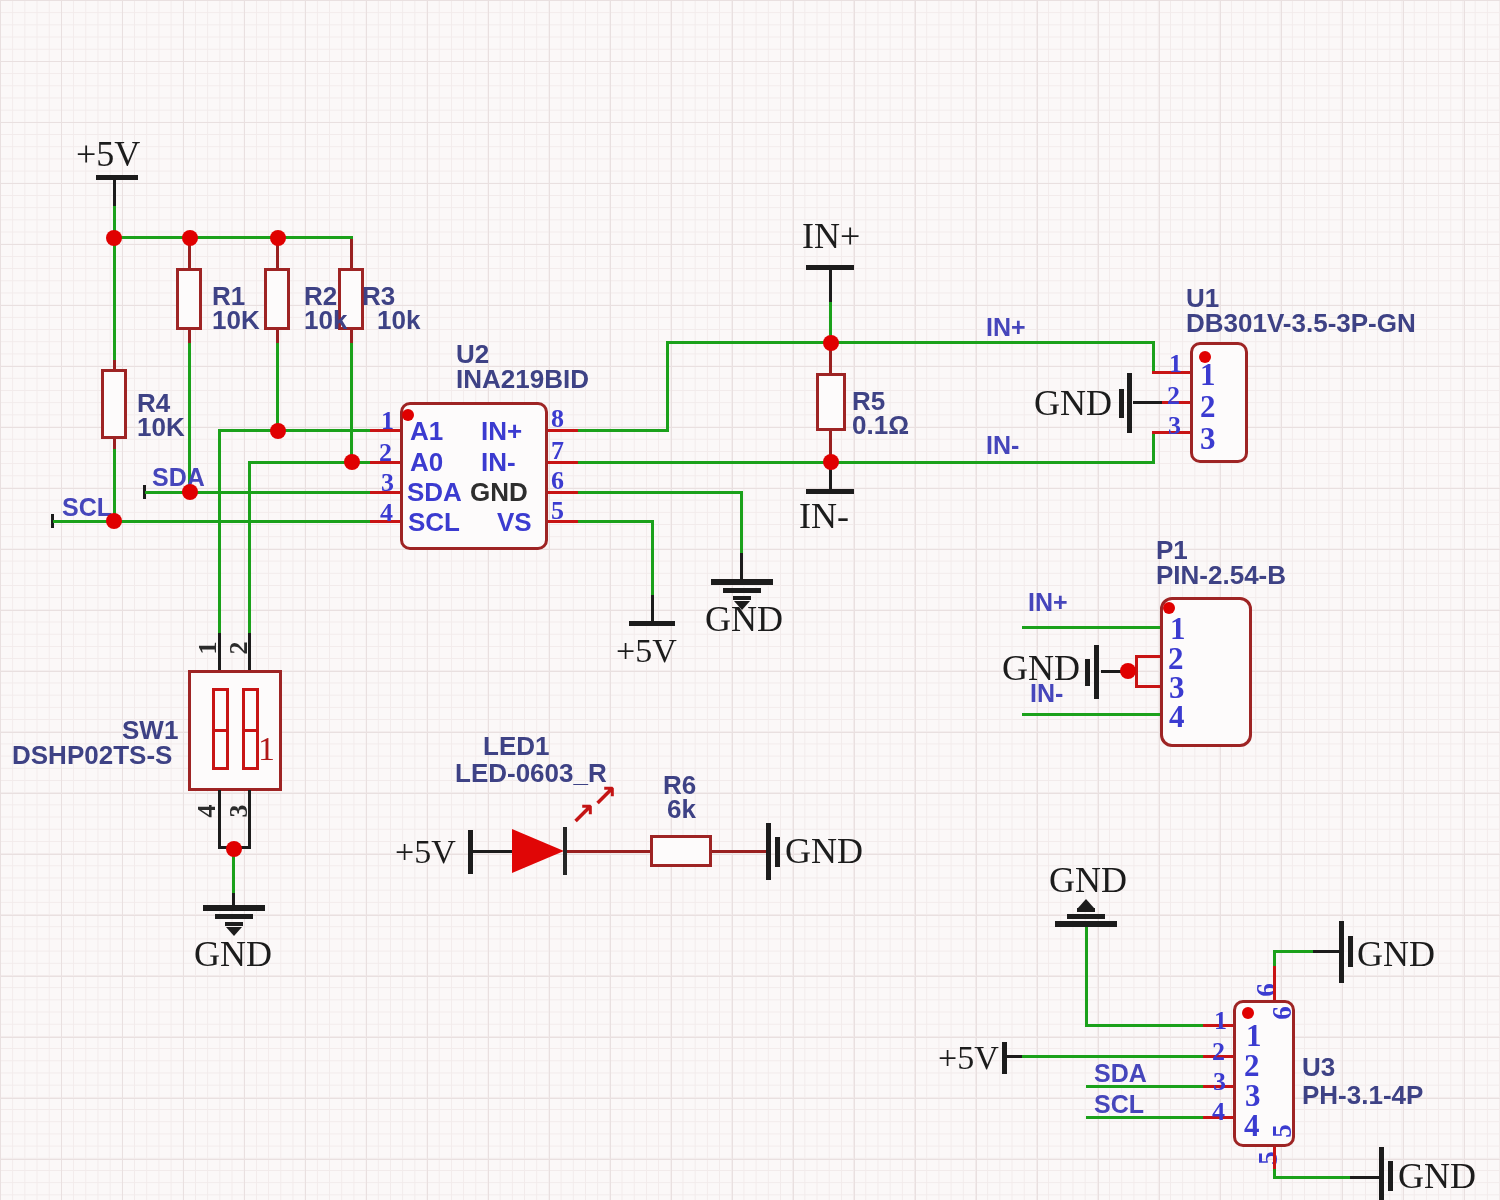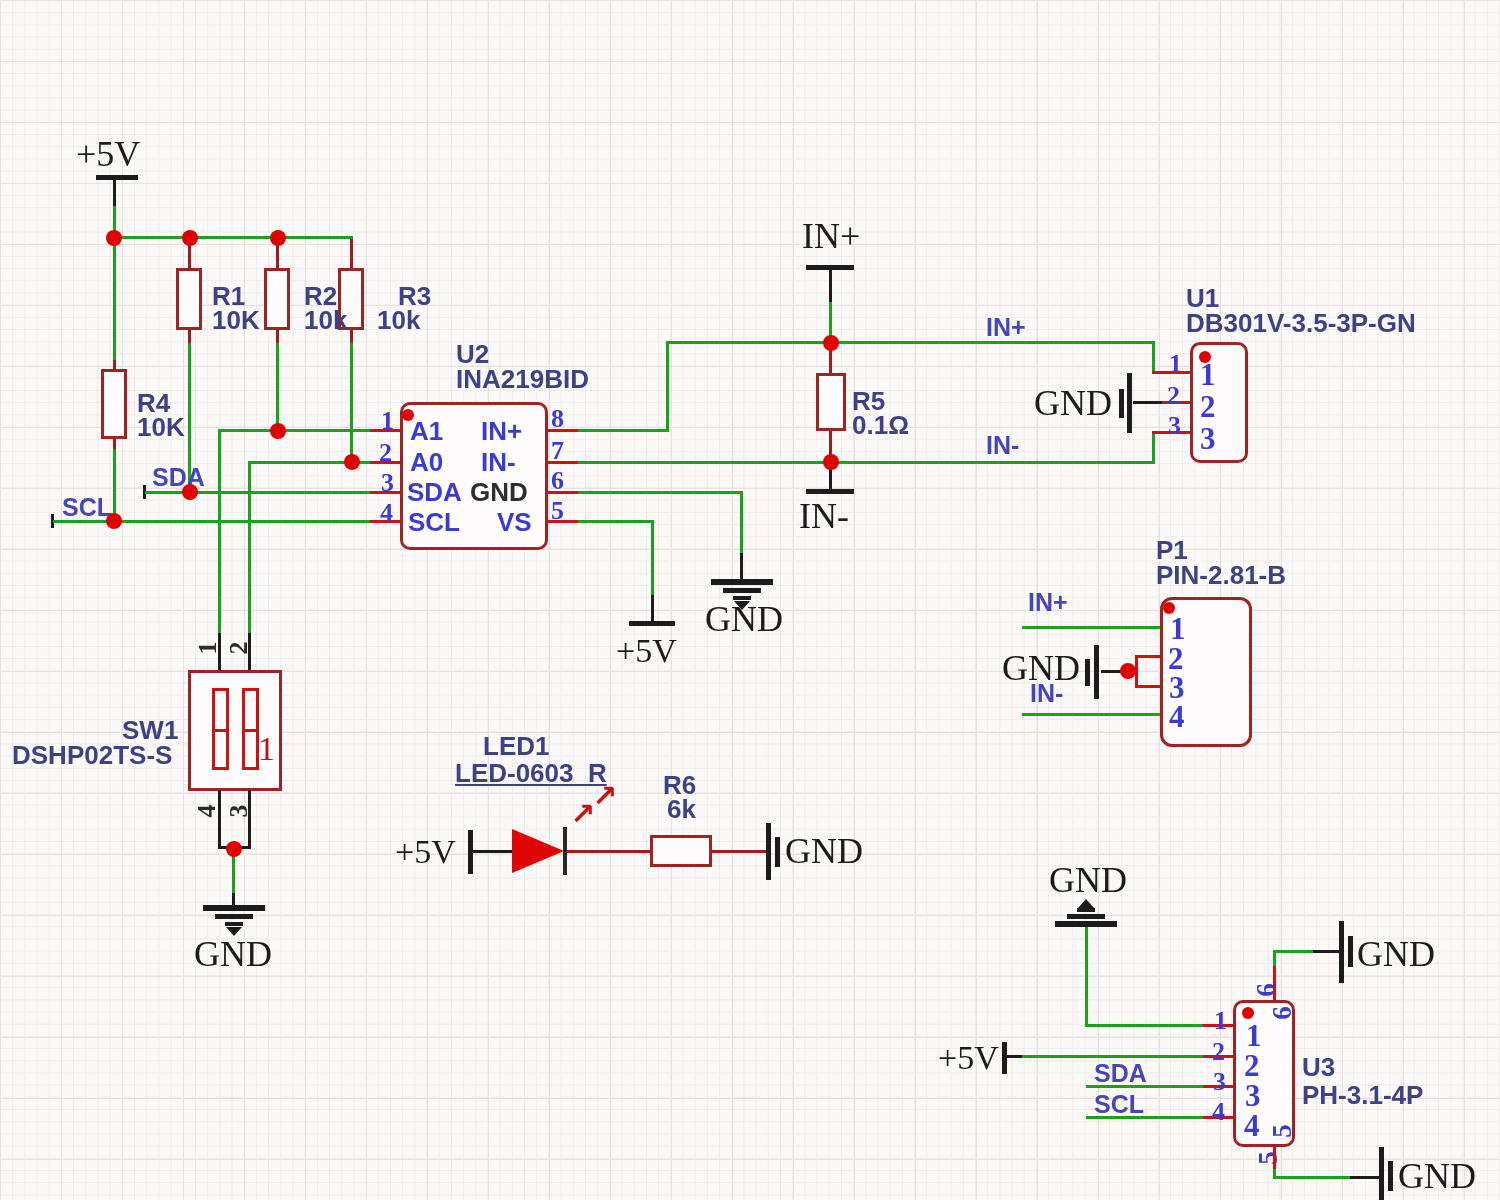--- a/index.html
+++ b/index.html
@@ -91,21 +91,21 @@
 
   <div class="resv" style="left:176px;top:268px;"></div>
   <div class="resv" style="left:264px;top:268px;"></div>
   <div class="resv" style="left:338px;top:268px;"></div>
   <div class="resv" style="left:101px;top:369px;height:70px;"></div>
 
   <div class="t ref" style="left:212px;top:283px;">R1</div>
   <div class="t ref" style="left:212px;top:307px;">10K</div>
   <div class="t ref" style="left:304px;top:283px;">R2</div>
   <div class="t ref" style="left:304px;top:307px;">10k</div>
-  <div class="t ref" style="left:398px;top:283px;">R3</div>
+  <div class="t ref" style="left:362px;top:283px;">R3</div>
   <div class="t ref" style="left:377px;top:307px;">10k</div>
   <div class="t ref" style="left:137px;top:390px;">R4</div>
   <div class="t ref" style="left:137px;top:414px;">10K</div>
 
   <div class="wh" style="left:218px;top:429px;width:152px;"></div>
   <div class="sh" style="left:370px;top:429px;width:30px;"></div>
   <div class="wv" style="left:218px;top:429px;height:204px;"></div>
   <div class="bv" style="left:218px;top:633px;height:38px;"></div>
   <div class="wh" style="left:248px;top:461px;width:122px;"></div>
   <div class="sh" style="left:370px;top:461px;width:30px;"></div>
@@ -198,21 +198,21 @@
   <div class="t ref" style="left:1186px;top:285px;">U1</div>
   <div class="t ref" style="left:1186px;top:310px;">DB301V-3.5-3P-GN</div>
   <div class="t pnum-s" style="left:1169px;top:350px;">1</div>
   <div class="t pnum-s" style="left:1167px;top:382px;">2</div>
   <div class="t pnum-s" style="left:1168px;top:412px;">3</div>
   <div class="t pnum" style="left:1200px;top:359px;">1</div>
   <div class="t pnum" style="left:1200px;top:391px;">2</div>
   <div class="t pnum" style="left:1200px;top:423px;">3</div>
 
   <div class="t ref" style="left:1156px;top:537px;">P1</div>
-  <div class="t ref" style="left:1156px;top:562px;">PIN-2.81-B</div>
+  <div class="t ref" style="left:1156px;top:562px;">PIN-2.54-B</div>
   <div class="icbox" style="left:1160px;top:597px;width:92px;height:150px;border-radius:12px;"></div>
   <div class="mdot" style="left:1163px;top:602px;"></div>
   <div class="t net" style="left:1028px;top:589px;">IN+</div>
   <div class="wh" style="left:1022px;top:626px;width:138px;"></div>
   <div class="t net" style="left:1030px;top:680px;">IN-</div>
   <div class="wh" style="left:1022px;top:713px;width:138px;"></div>
 
   <div class="pbar-v" style="left:1094px;top:645px;height:54px;"></div>
   <div class="pbar-v" style="left:1085px;top:659px;height:27px;"></div>
   <div class="t ser" style="left:1002px;top:650px;">GND</div>
@@ -246,21 +246,21 @@
   <div class="bh" style="left:218px;top:846px;width:33px;"></div>
   <div class="wv" style="left:232px;top:849px;height:44px;"></div>
   <div class="bv" style="left:232px;top:893px;height:14px;"></div>
   <div class="bh" style="left:203px;top:905px;width:62px;height:6px;"></div>
   <div class="bh" style="left:215px;top:914px;width:38px;height:5px;"></div>
   <div class="bh" style="left:225px;top:922px;width:18px;height:4px;"></div>
   <div class="caret-down" style="left:226px;top:927px;"></div>
   <div class="t ser" style="left:194px;top:936px;">GND</div>
 
   <div class="t ref" style="left:483px;top:733px;">LED1</div>
-  <div class="t ref" style="left:455px;top:760px;text-decoration:underline;">LED-0603_R</div>
+  <div class="t ref" style="left:455px;top:760px;">LED-0603_R</div>
   <div class="t ser34" style="left:395px;top:834px;">+5V</div>
   <div class="pbar-v" style="left:468px;top:830px;height:44px;"></div>
   <div class="bh" style="left:473px;top:850px;width:40px;"></div>
   <div class="ledtri" style="left:512px;top:829px;"></div>
   <div class="bv" style="left:563px;top:827px;width:4px;height:48px;background:#262626;"></div>
   <div class="arrow" style="left:570px;top:796px;">↗</div>
   <div class="arrow" style="left:592px;top:778px;">↗</div>
   <div class="lh" style="left:567px;top:850px;width:83px;"></div>
   <div class="resh" style="left:650px;top:835px;"></div>
   <div class="t ref" style="left:663px;top:772px;">R6</div>

